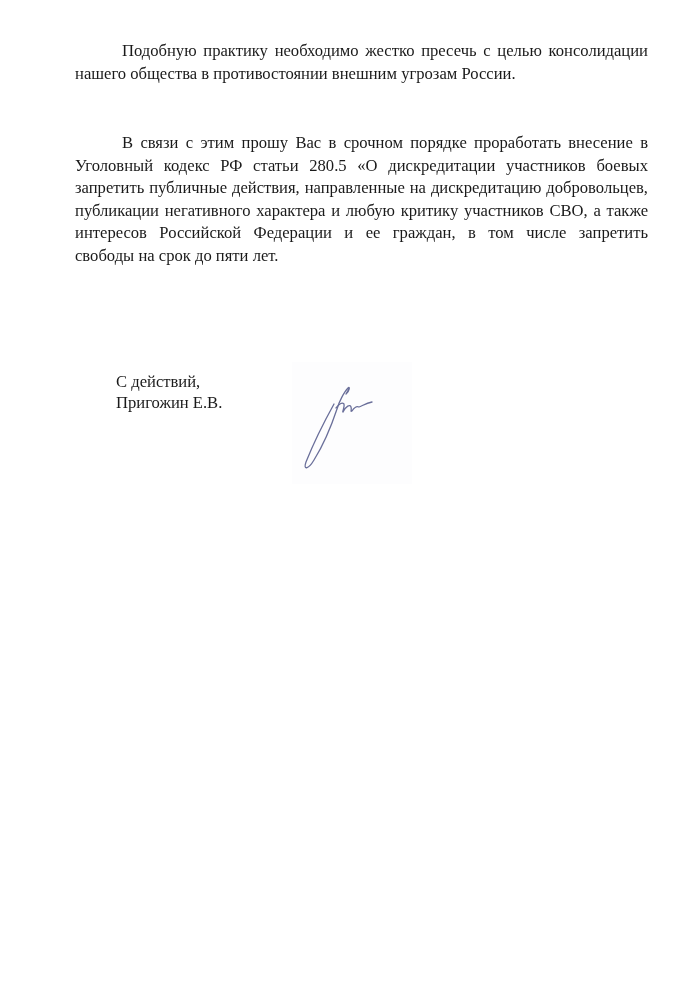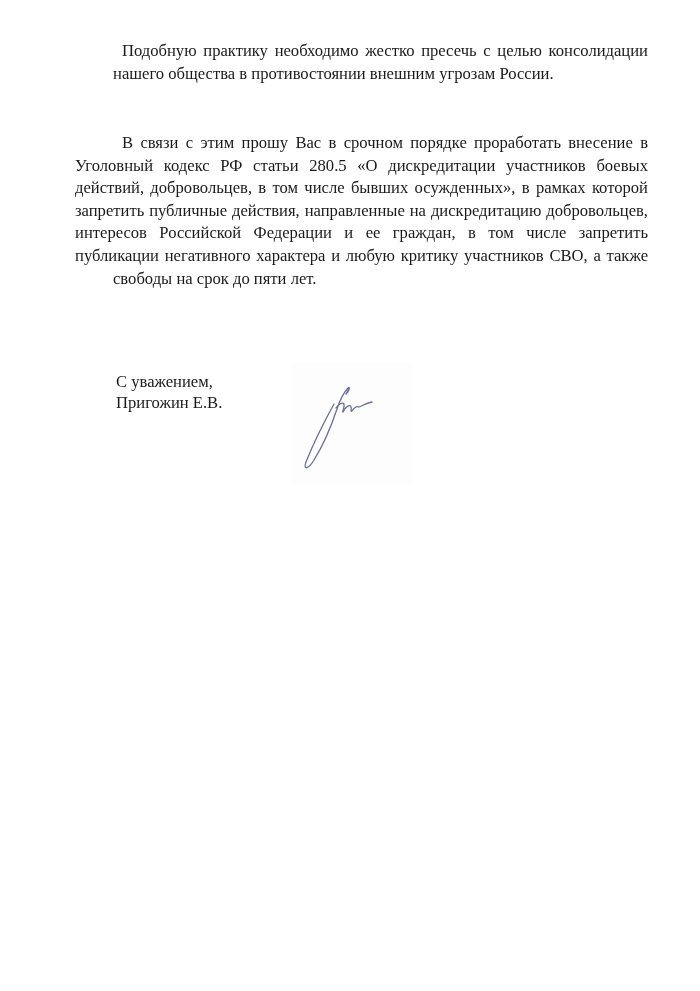--- a/index.html
+++ b/index.html
@@ -33,21 +33,20 @@
     #para1 { top: 40px; }
     #para2 { top: 132px; }
     .line {
       display: block;
       text-align: justify;
       text-align-last: justify;
       white-space: nowrap;
     }
     .line.last {
       text-align-last: left;
-      margin-left: 38px;
     }
     .line.indent {
       padding-left: 47px;
     }
     .sig-block {
       position: absolute;
       left: 116px;
       top: 371px;
       font-size: 16.6px;
       line-height: 21px;
@@ -79,29 +78,28 @@
 <div class="page">
 
   <div class="body-text" id="para1">
     <span class="line indent" style="word-spacing: 2.56473px; text-align-last: left;">Подобную практику необходимо жестко пресечь с целью консолидации</span>
     <span class="line last">нашего общества в противостоянии внешним угрозам России.</span>
   </div>
 
   <div class="body-text" id="para2">
     <span class="line indent" style="word-spacing: 3.17188px; text-align-last: left;">В связи с этим прошу Вас в срочном порядке проработать внесение в</span>
     <span class="line" style="word-spacing: 6.55469px; text-align-last: left;">Уголовный кодекс РФ статьи 280.5 «О дискредитации участников боевых</span>
-    <span class="line" style="word-spacing: 2.17361px; text-align-last: left;">действий, добровольцев, в том числе бывших осужденных», в рамках которой</span>
     <span class="line" style="word-spacing: 0.786458px; text-align-last: left;">запретить публичные действия, направленные на дискредитацию добровольцев,</span>
+    <span class="line" style="word-spacing: 1.5816px; text-align-last: left;">публикации негативного характера и любую критику участников СВО, а также</span>
     <span class="line" style="word-spacing: 8.26736px; text-align-last: left;">интересов Российской Федерации и ее граждан, в том числе запретить</span>
-    <span class="line" style="word-spacing: 1.5816px; text-align-last: left;">публикации негативного характера и любую критику участников СВО, а также</span>
     <span class="line last">свободы на срок до пяти лет.</span>
   </div>
 
   <div class="sig-block">
-    <div>С уважением,</div>
+    <div>С действий,</div>
     <div>Пригожин Е.В.</div>
   </div>
 
   <div class="signature">
     <svg viewBox="0 0 120 122" xmlns="http://www.w3.org/2000/svg">
       <path d="M42 42 C 32 60, 20 85, 14 100 C 11 108, 16 108, 22 98 C 32 82, 40 62, 45 47 C 47 40, 52 30, 56 26 C 58 24, 58 28, 54 32" fill="none" stroke="#6a6f9a" stroke-width="1.3" stroke-linecap="round"></path>
       <path d="M44 46 C 47 42, 50 40, 52 42 C 53 45, 50 50, 51 50 C 54 44, 58 42, 59 45 C 60 48, 58 50, 60 49 C 62 46, 65 44, 67 45 C 70 44, 74 41, 80 40" fill="none" stroke="#6a6f9a" stroke-width="1.3" stroke-linecap="round"></path>
     </svg>
   </div>
 

